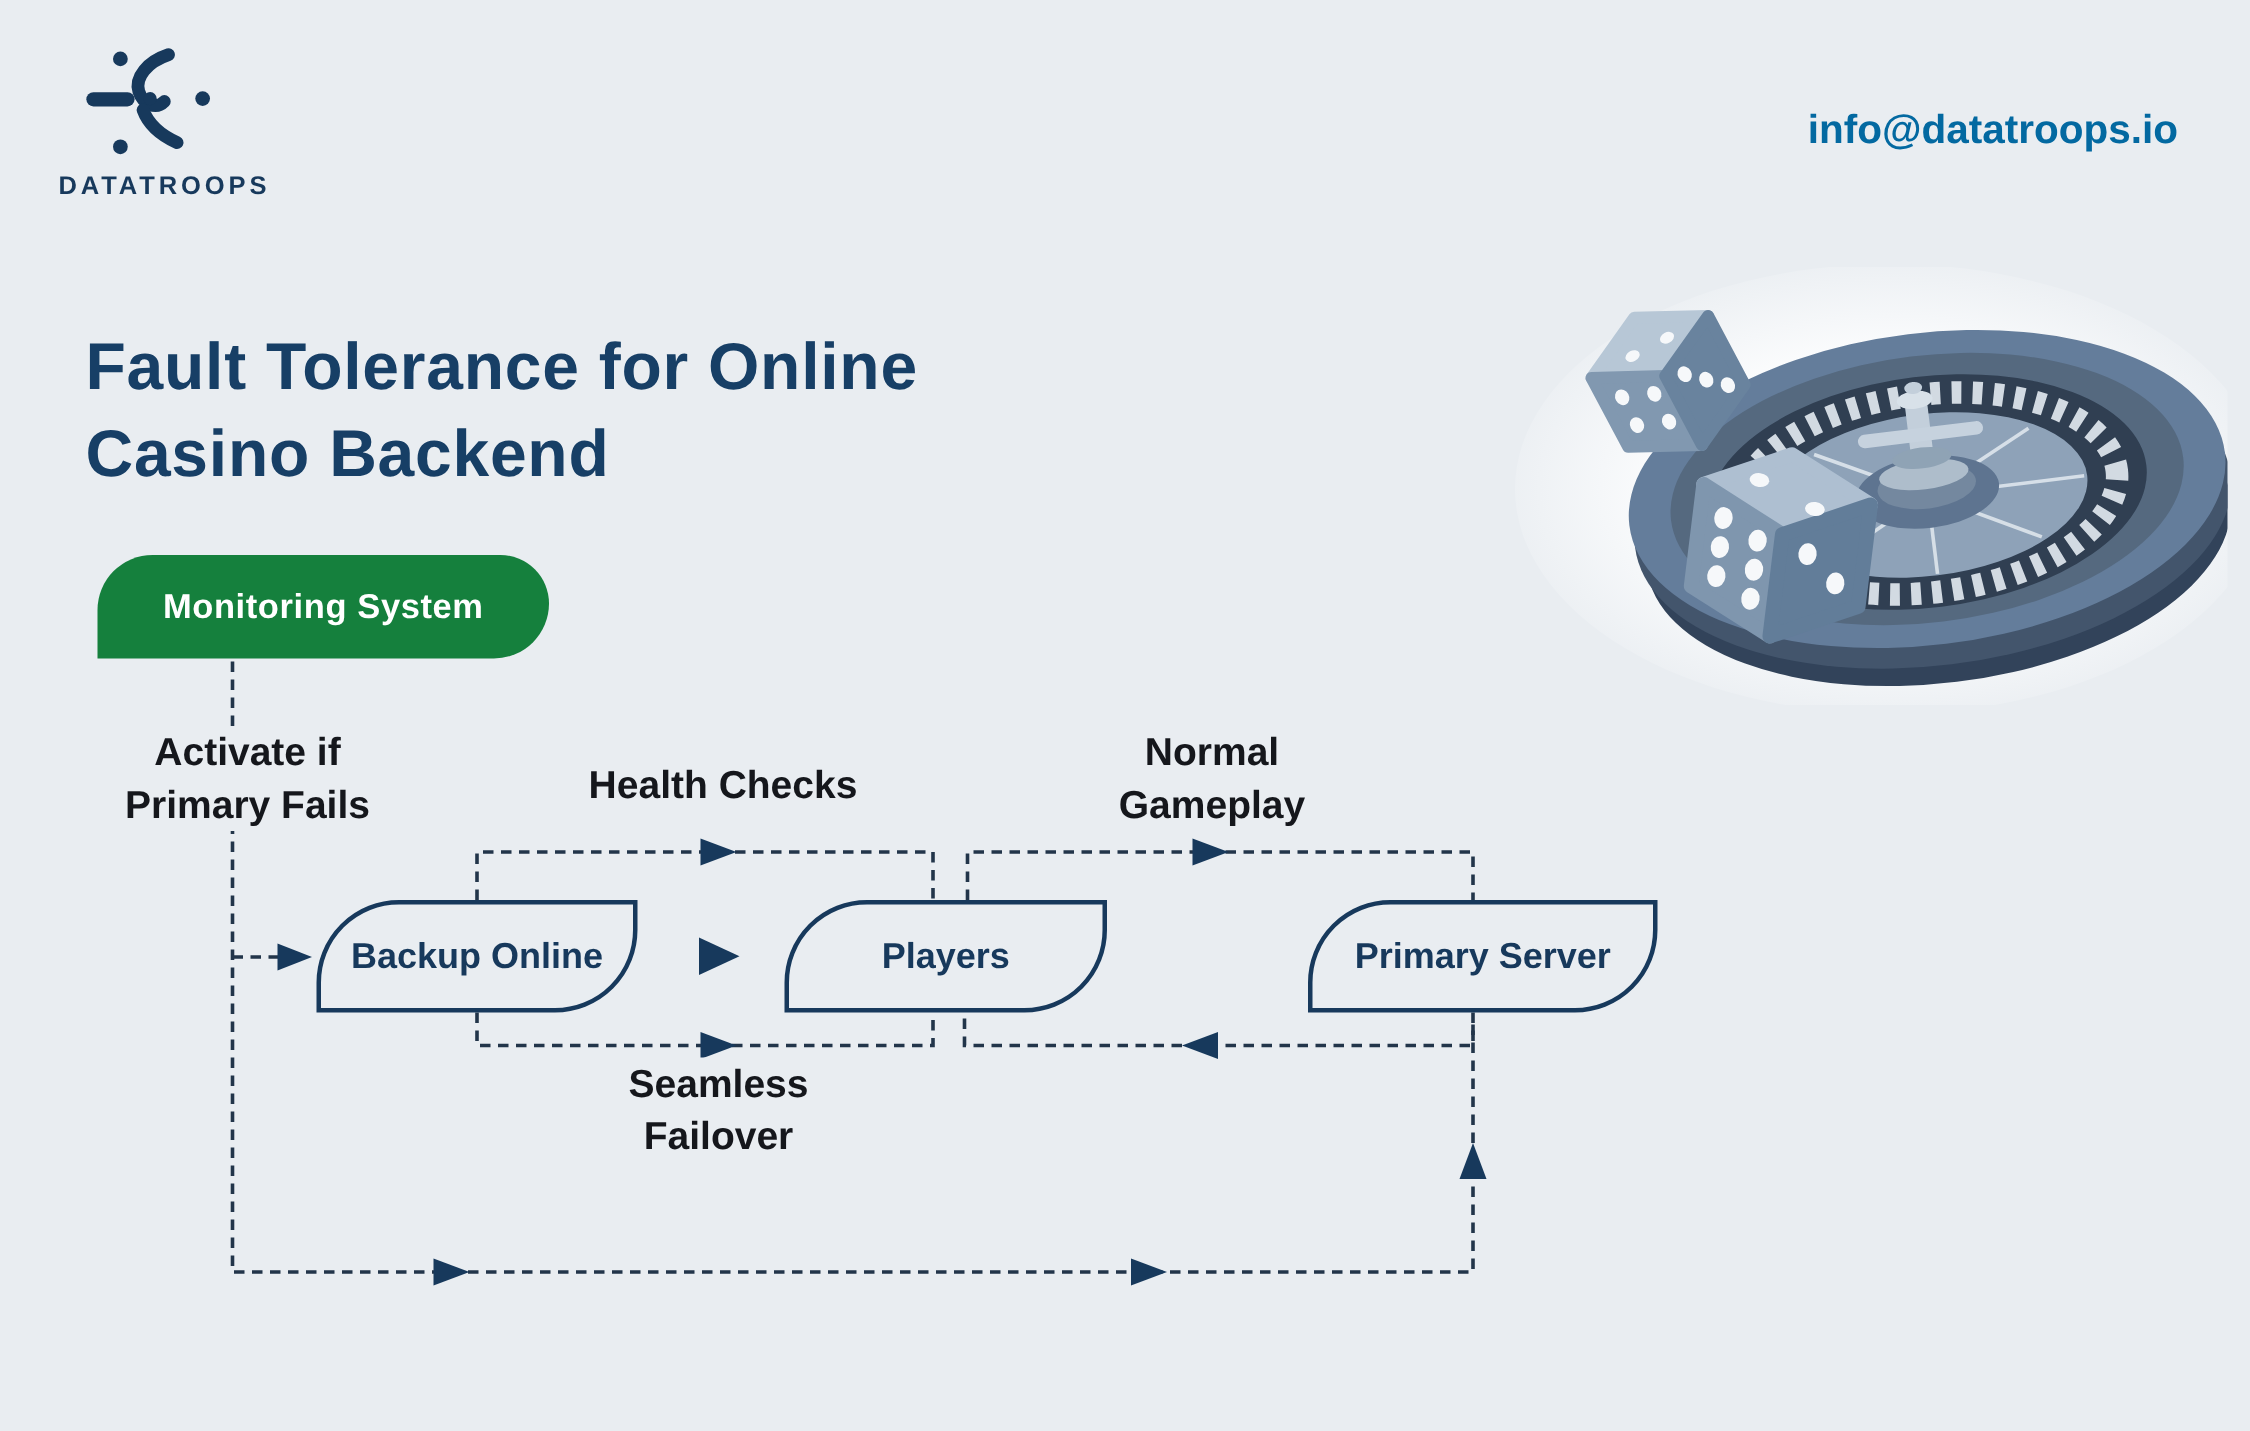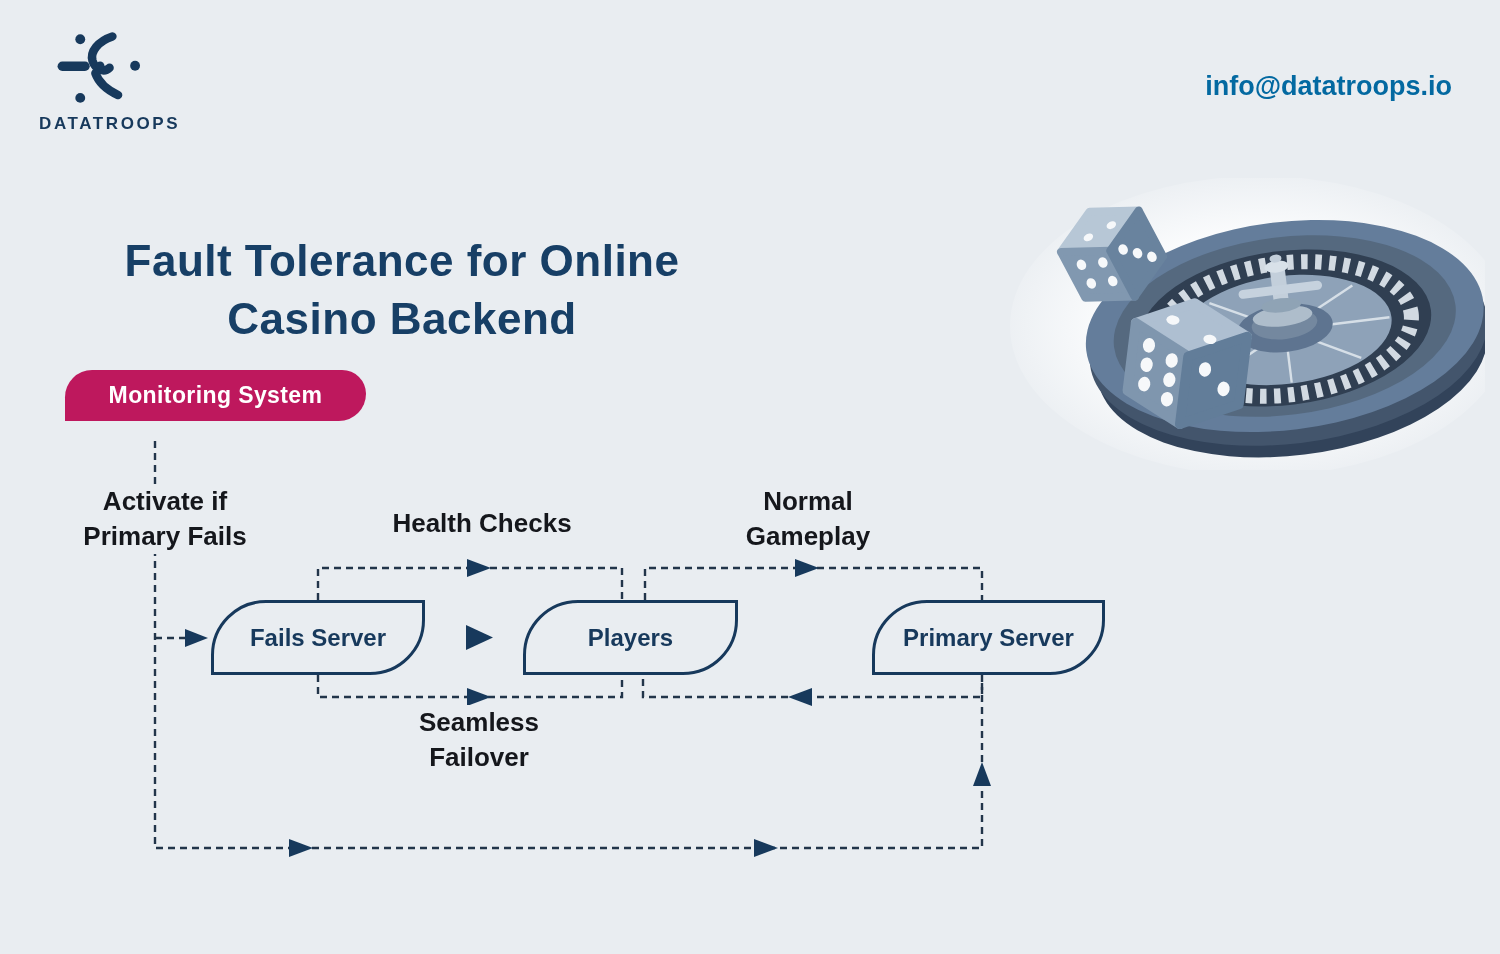--- a/index.html
+++ b/index.html
@@ -19,23 +19,23 @@
     font-size:17px; font-weight:bold; letter-spacing:2.6px;
     color:#17395c;
   }
   .email {
     position:absolute; right:48px; top:71px;
     font-size:27px; font-weight:bold; color:#0369a1;
   }
 
   
   .page-title {
-    position:absolute; left:57px; top:232px; width:690px;
+    position:absolute; left:57px; top:216px; width:690px;
     font-size:44px; font-weight:bold; line-height:1.32;
-    color:#173f66; letter-spacing:0.5px;text-align:center;
+    color:#173f66; letter-spacing:0.5px;
   }
 
   
   .casino { position:absolute; left:1005px; top:178px; width:480px; height:292px; }
   .casino svg { width:100%; height:100%; display:block; }
 
   
   .connectors { position:absolute; inset:0; z-index:1; pointer-events:none; }
   .dash {
     fill:none; stroke:#22354a; stroke-width:2.4;
@@ -57,22 +57,22 @@
 
   
   .node {
     position:absolute; z-index:3; height:75px;
     display:flex; align-items:center; justify-content:center;
     font-weight:bold; font-size:24px; color:#17395c;
     border:3px solid #17395c;
     border-radius:55px 0 55px 0;
   }
   .node-monitoring {
-    left:65px; top:370px; width:301px; height:51px;
-    background:#be185d; color:#ffffff; border:none;
+    left:65px; top:370px; width:301px; height:69px;
+    background:#15803d; color:#ffffff; border:none;
     border-radius:50px 44px 50px 0;
     font-size:23px; letter-spacing:0.4px;text-align:right;
   }
   .node-backup  { left:211px; top:600px; width:214px; }
   .node-players { left:523px; top:600px; width:215px;text-align:center; }
   .node-primary { left:872px; top:600px; width:233px; }
 </style>
 </head>
 <body>
 
@@ -199,17 +199,17 @@
       <polygon class="arrow" points="812,688 812,706 788,697"></polygon>
     </g>
   </svg>
 
   <div class="flow-label label-health">Health Checks</div>
   <div class="flow-label label-activate">Activate if Primary Fails</div>
   <div class="flow-label label-normal">Normal Gameplay</div>
   <div class="flow-label label-seamless">Seamless Failover</div>
 
   <div class="node node-monitoring">Monitoring System</div>
-  <div class="node node-backup">Fails Server</div>
+  <div class="node node-backup">Backup Online</div>
   <div class="node node-players">Players</div>
   <div class="node node-primary">Primary Server</div>
 
 </div>
 
 </body></html>

